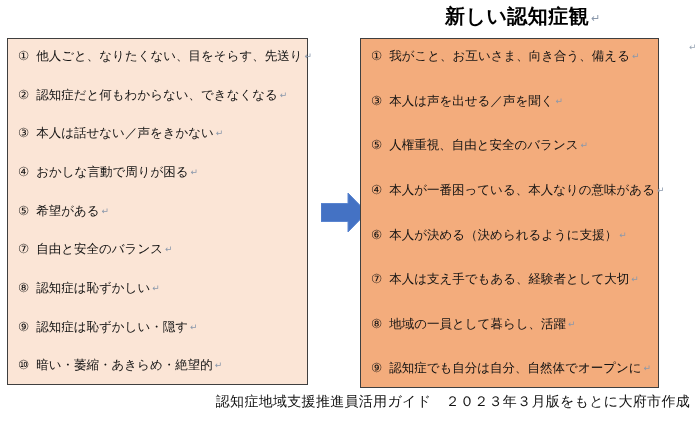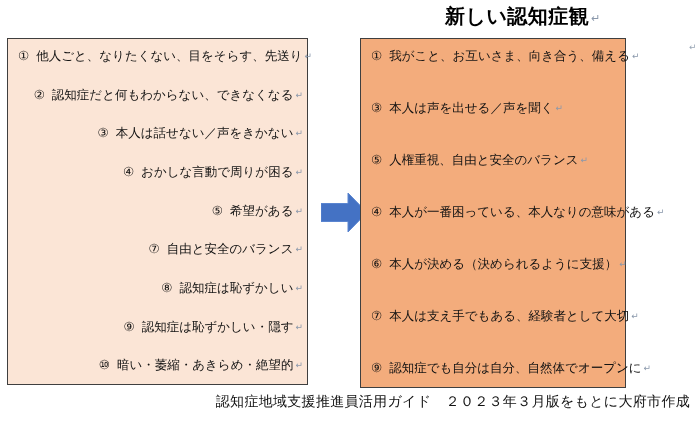--- a/index.html
+++ b/index.html
@@ -19,22 +19,22 @@
   .panel-title.left  { left:3px;   width:301px;margin-top:44px; }
   .panel-title.right { left:360px; width:326px; }
   .box {
     position:absolute;
     border:1.5px solid #3f3f3f;
     box-sizing:border-box;
     display:flex; flex-direction:column;
     justify-content:space-between;
     padding:9px 4px 11px 10px;
   }
-  .box.left-box  { left:7px;   top:38px; width:301px; height:347px; background:#FBE5D6;text-align:right; }
-  .box.right-box { left:360px; top:38px; width:266px; height:350px; background:#F3AC7C; }
+  .box.left-box  { left:7px;   top:38px; width:301px; height:347px; background:#FBE5D6; }
+  .box.right-box { left:360px; top:38px; width:299px; height:350px; background:#F3AC7C; }
   .item {
     white-space:nowrap;
     font-size:12.5px; color:#121212;
     line-height:1.25;
   }
   .item .num { margin-right:7px; }
   .pmark {
     color:#8a98ab; font-size:9px; margin-left:2px;
     font-family:"DejaVu Sans", sans-serif;
     vertical-align:1px;
@@ -77,18 +77,19 @@
   </svg>
 </div>
 
 <div class="box right-box">
   <div class="item"><span class="num">①</span><span>我がこと、お互いさま、向き合う、備える</span><span class="pmark">↵</span></div>
   <div class="item"><span class="num">③</span><span>本人は声を出せる／声を聞く</span><span class="pmark">↵</span></div>
   <div class="item"><span class="num">⑤</span><span>人権重視、自由と安全のバランス</span><span class="pmark">↵</span></div>
   <div class="item"><span class="num">④</span><span>本人が一番困っている、本人なりの意味がある</span><span class="pmark">↵</span></div>
   <div class="item"><span class="num">⑥</span><span>本人が決める（決められるように支援）</span><span class="pmark">↵</span></div>
   <div class="item"><span class="num">⑦</span><span>本人は支え手でもある、経験者として大切</span><span class="pmark">↵</span></div>
+  <div class="item"><span class="num">⑧</span><span>地域の一員として暮らし、活躍</span><span class="pmark">↵</span></div>
   <div class="item"><span class="num">⑨</span><span>認知症でも自分は自分、自然体でオープンに</span><span class="pmark">↵</span></div>
 </div>
 
 <span class="anchor-mark">↵</span>
 
 <div class="footer">認知症地域支援推進員活用ガイド　２０２３年３月版をもとに大府市作成</div>
 
 </body></html>

